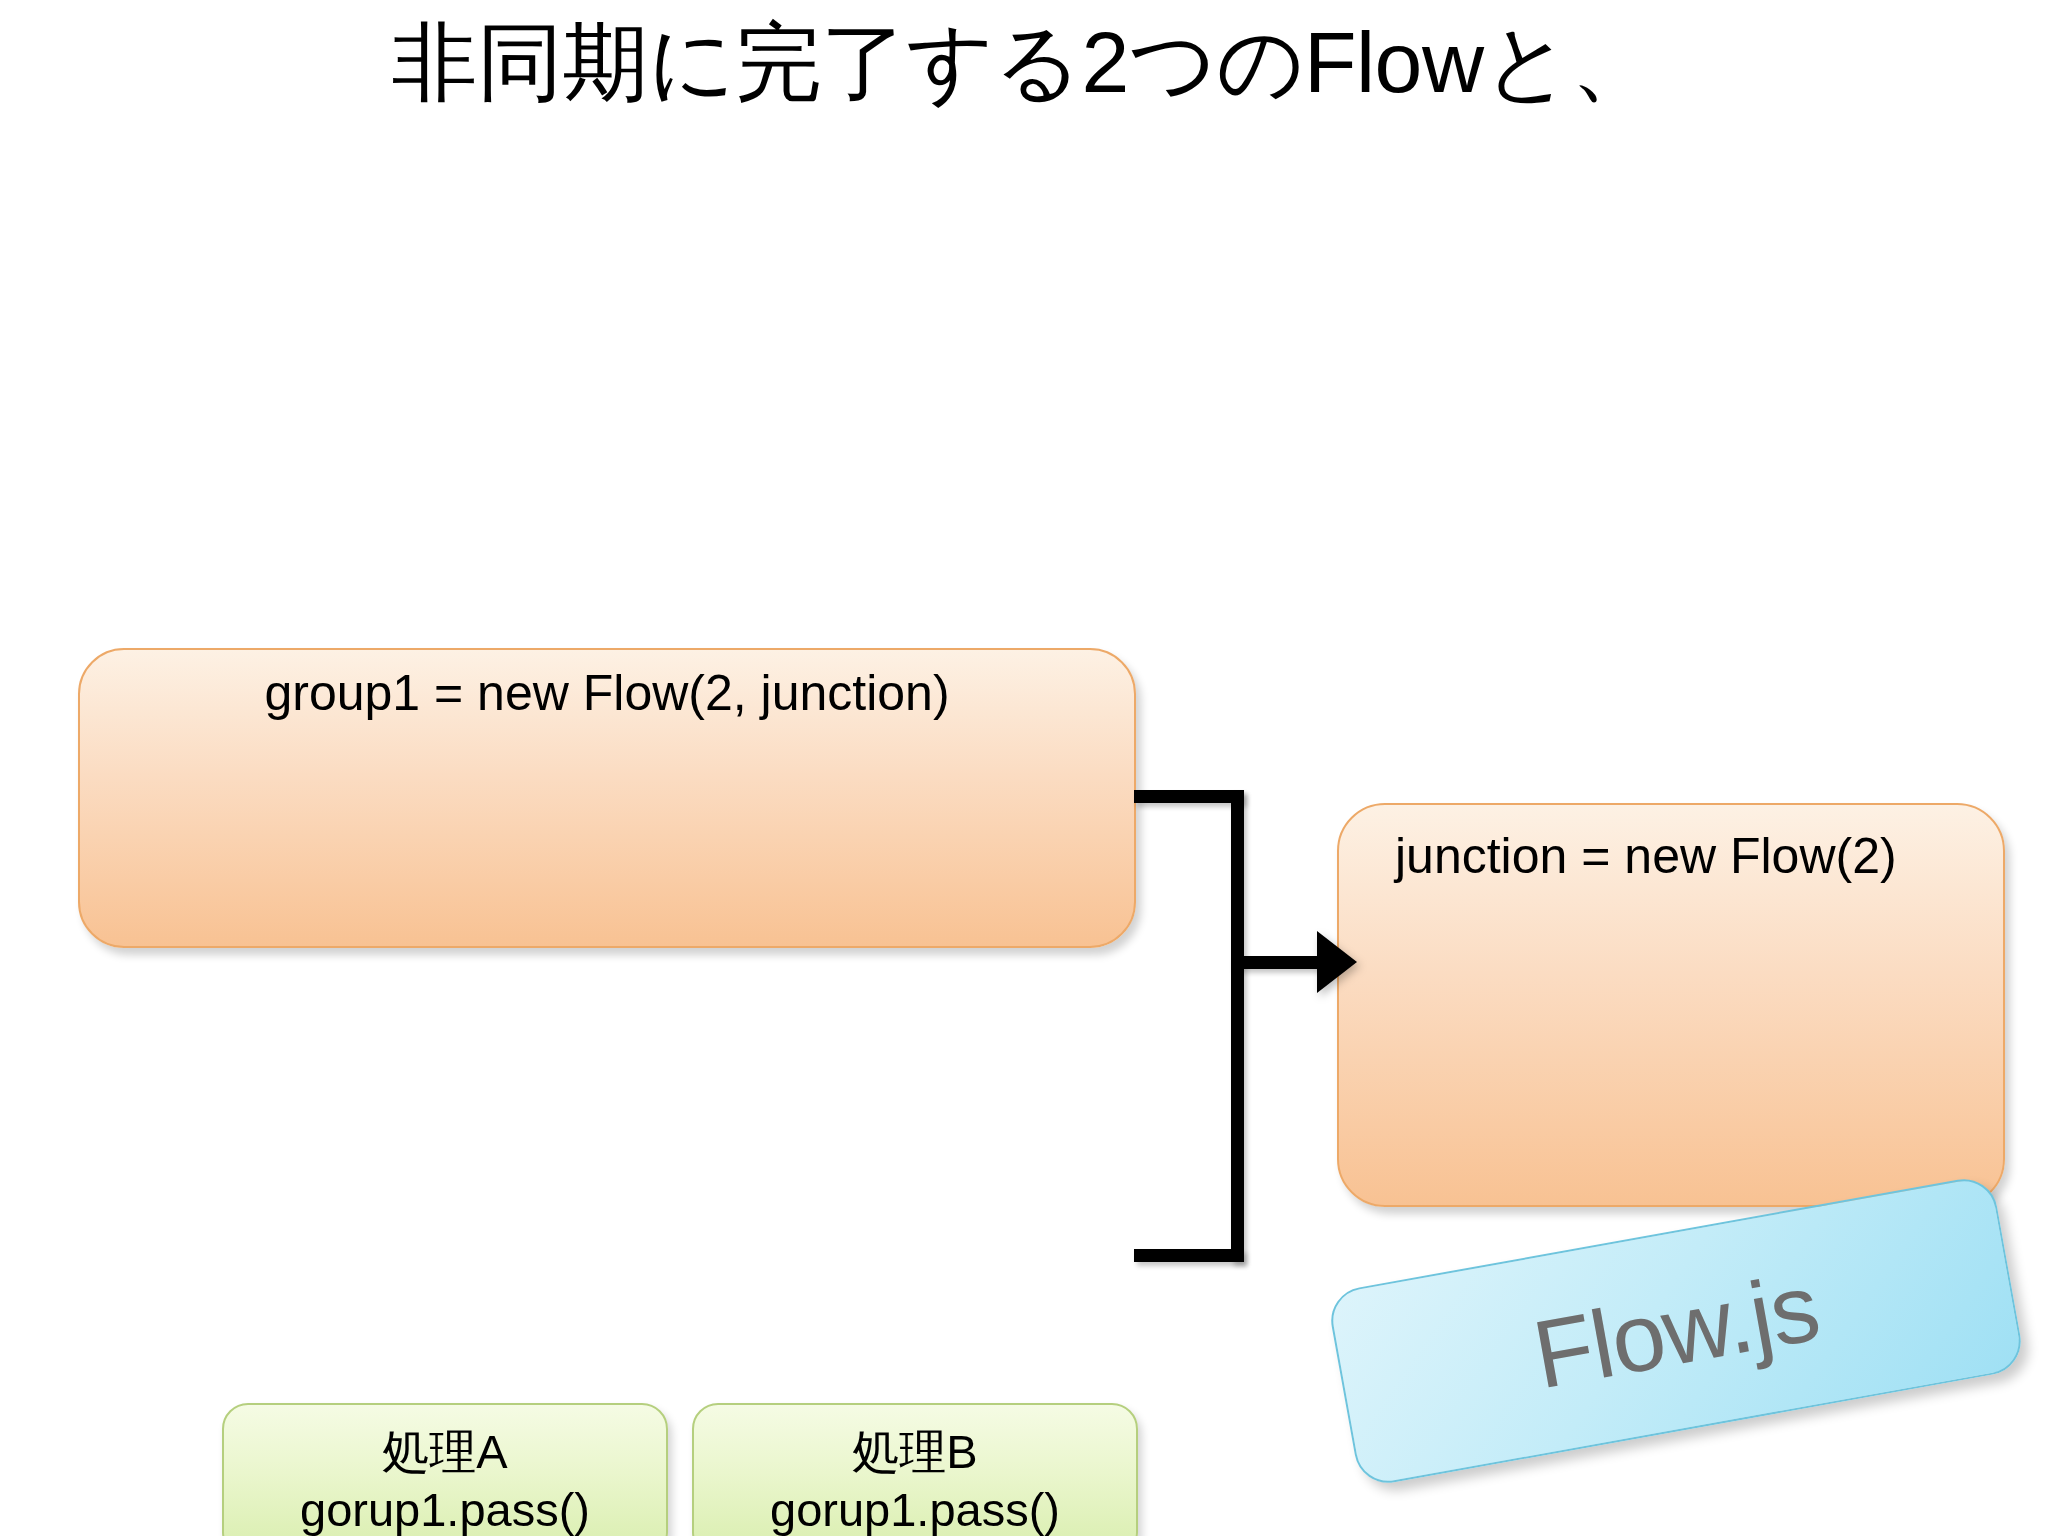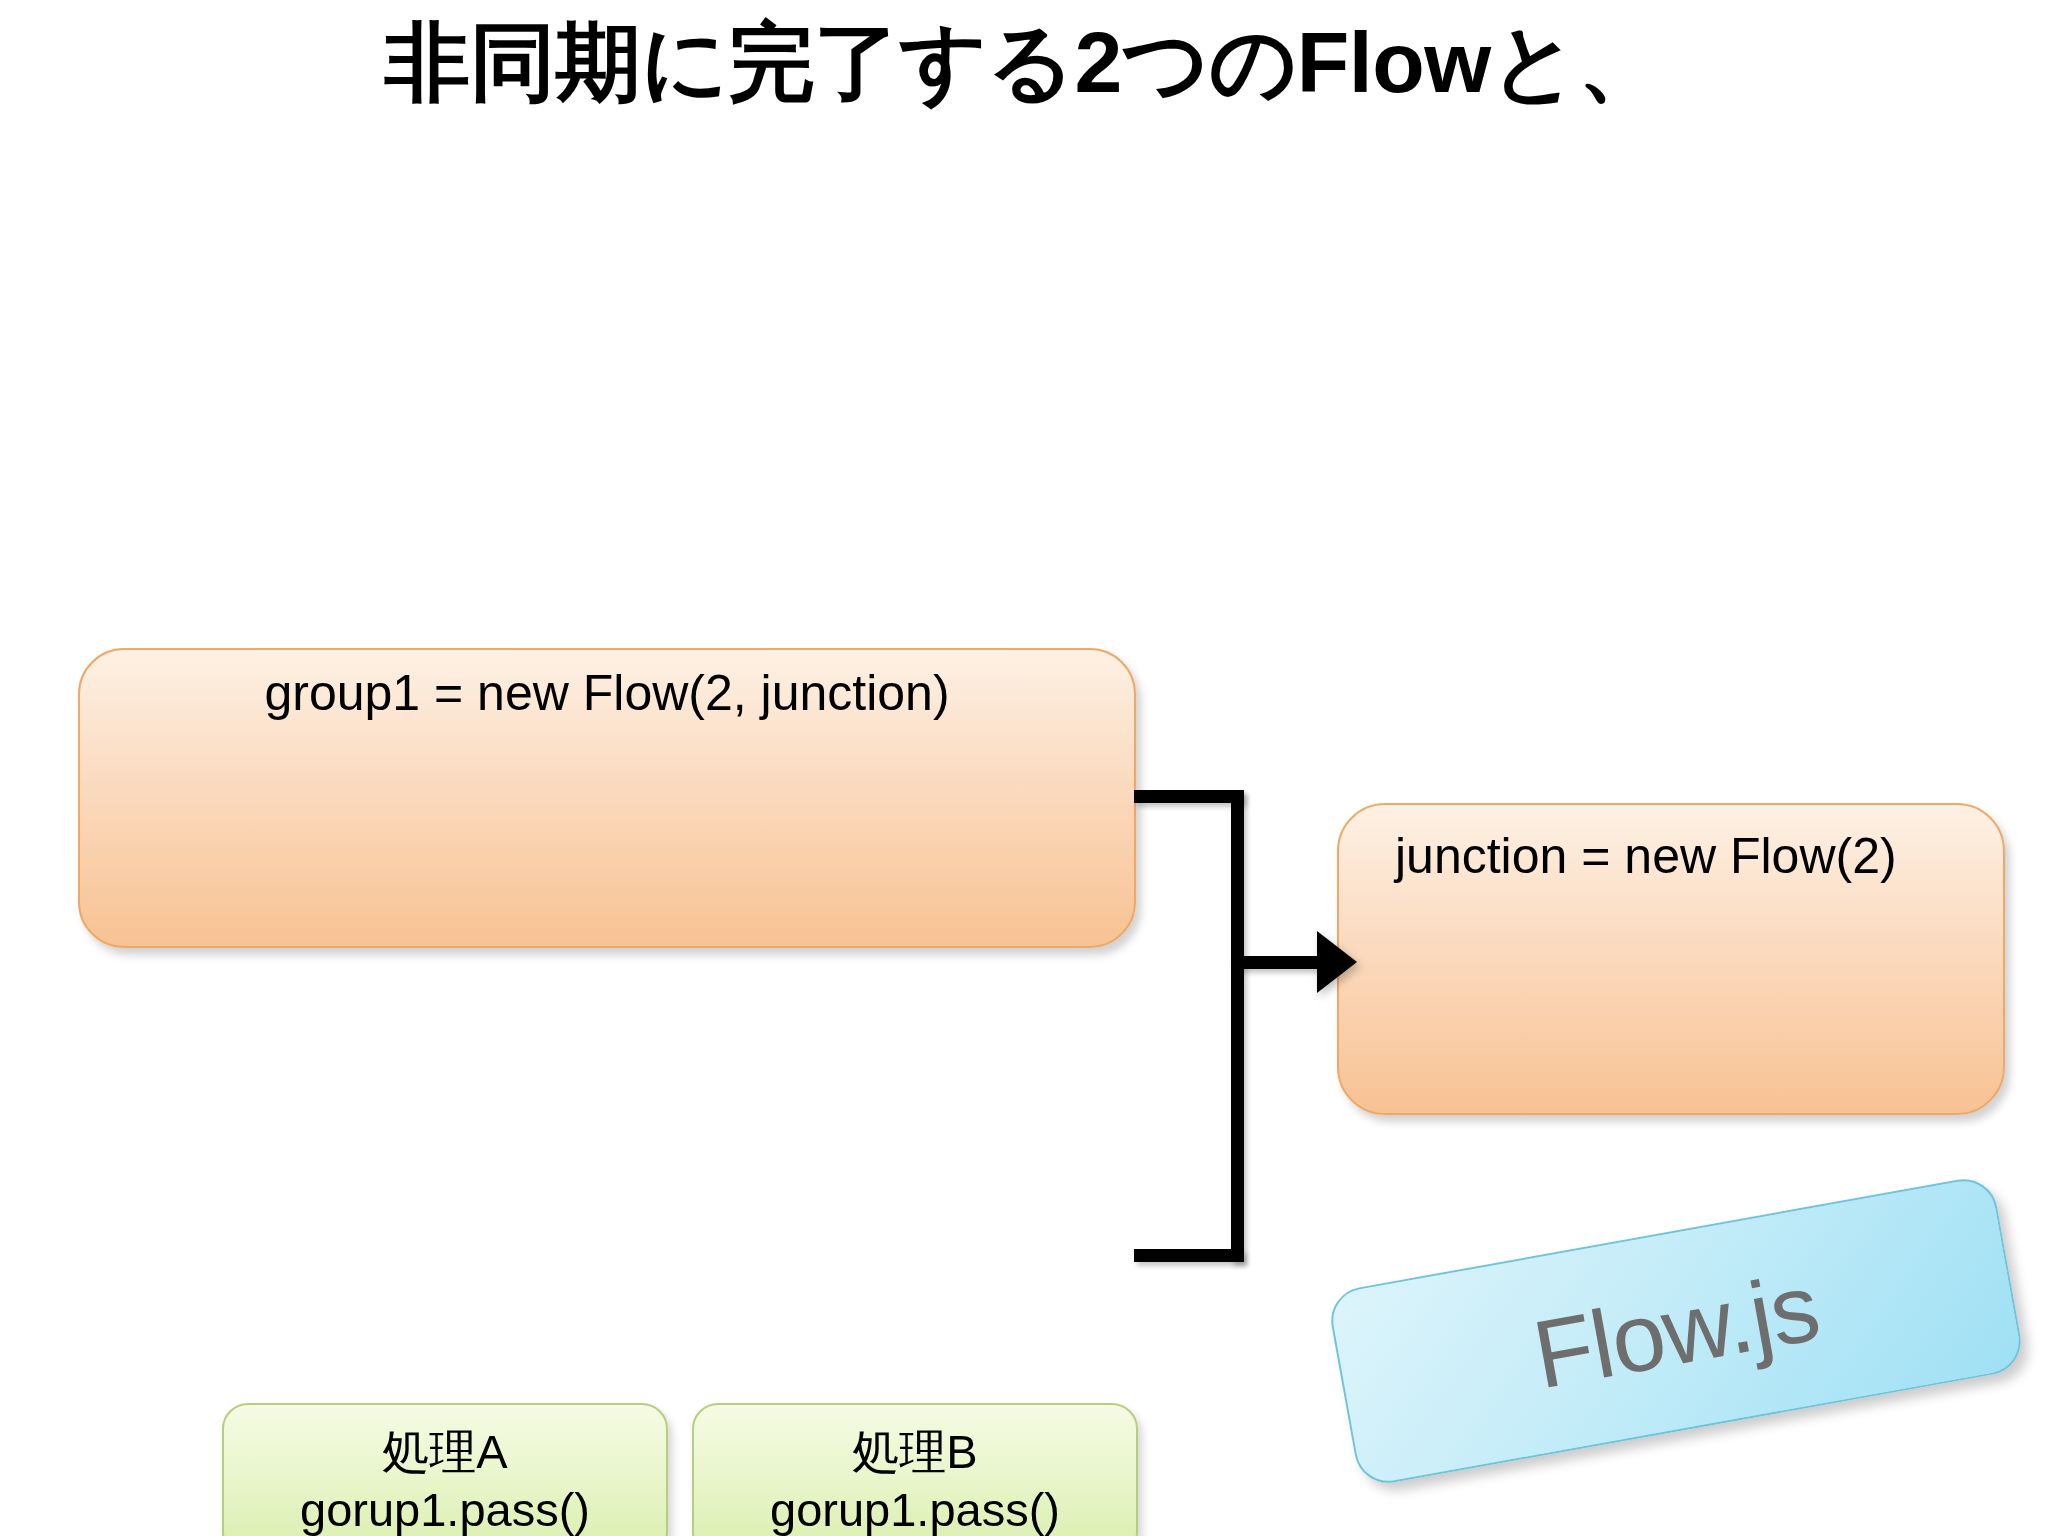--- a/index.html
+++ b/index.html
@@ -18,21 +18,21 @@
   
   .title-block {
     position: absolute;
     left: 0;
     top: 12px;
     width: 2048px;
     text-align: center;
     color: #000000;
     font-size: 86px;
     line-height: 1.18;
-    font-weight: 700;
+    font-weight: 400;
     letter-spacing: -0.5px;
     white-space: nowrap;
   }
   .title-line { display: block; }
 
   
   .diagram {
     position: absolute;
     left: 0;
     top: 0;
@@ -46,21 +46,21 @@
     position: absolute;
     border-radius: 46px;
     border: 2px solid #eda968;
     background: linear-gradient(to bottom, #fdf1e4 0%, #fbdcc2 42%, #f8c293 100%);
     box-shadow: 5px 7px 9px rgba(0,0,0,0.18);
     box-sizing: border-box;
   }
   #group1-box { left: 78px; top: 648px; width: 1058px; height: 300px; }
   #group2-box { left: 78px; top: 1128px; width: 1058px; height: 300px; }
   #junction-box {
-    left: 1337px; top: 803px; width: 668px; height: 312px;
+    left: 1337px; top: 803px; width: 668px; height: 404px;
     border-radius: 48px;
   }
 
   .group-title {
     position: absolute;
     top: 14px;
     left: 0;
     width: 100%;
     text-align: center;
     font-size: 50px;

